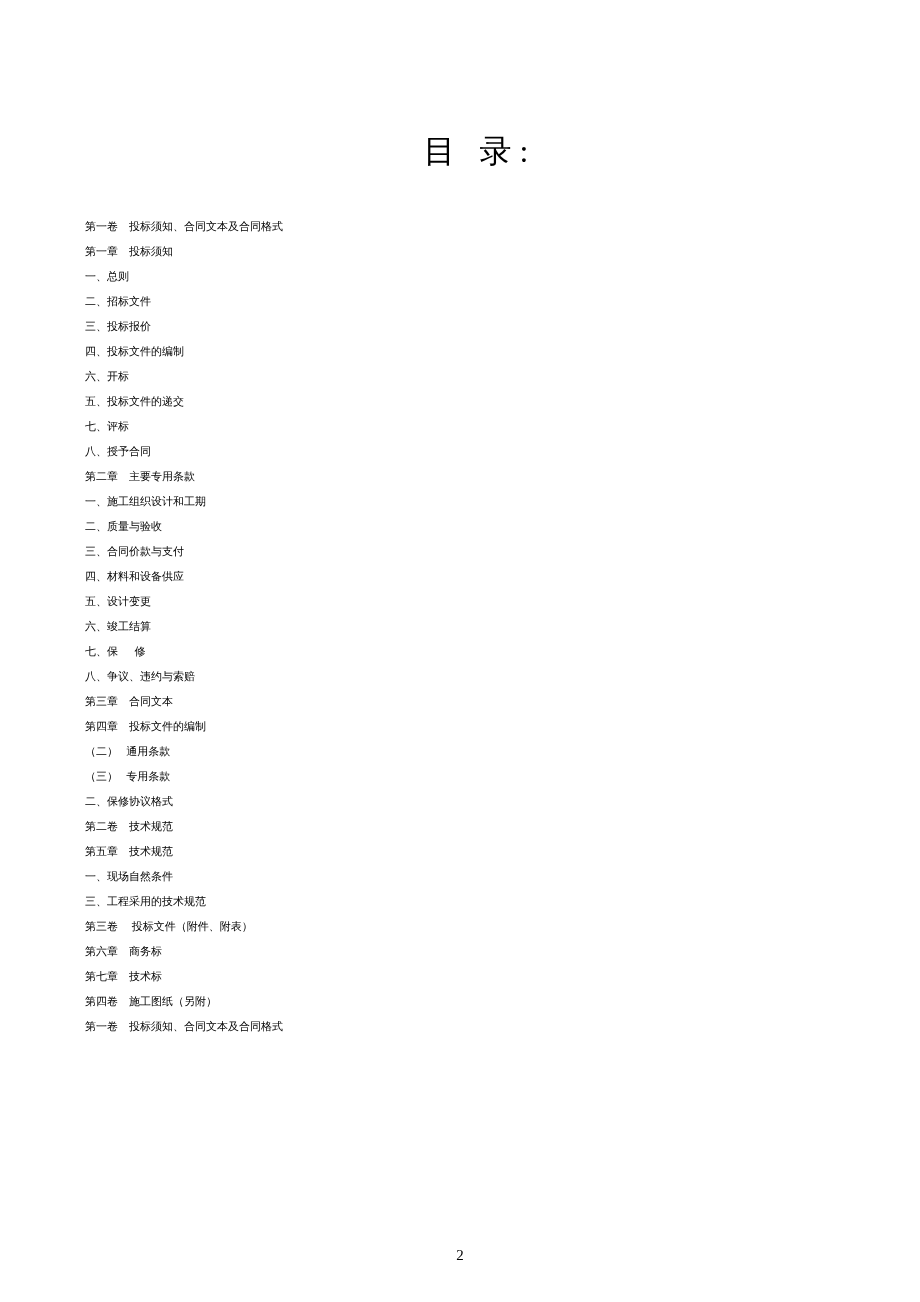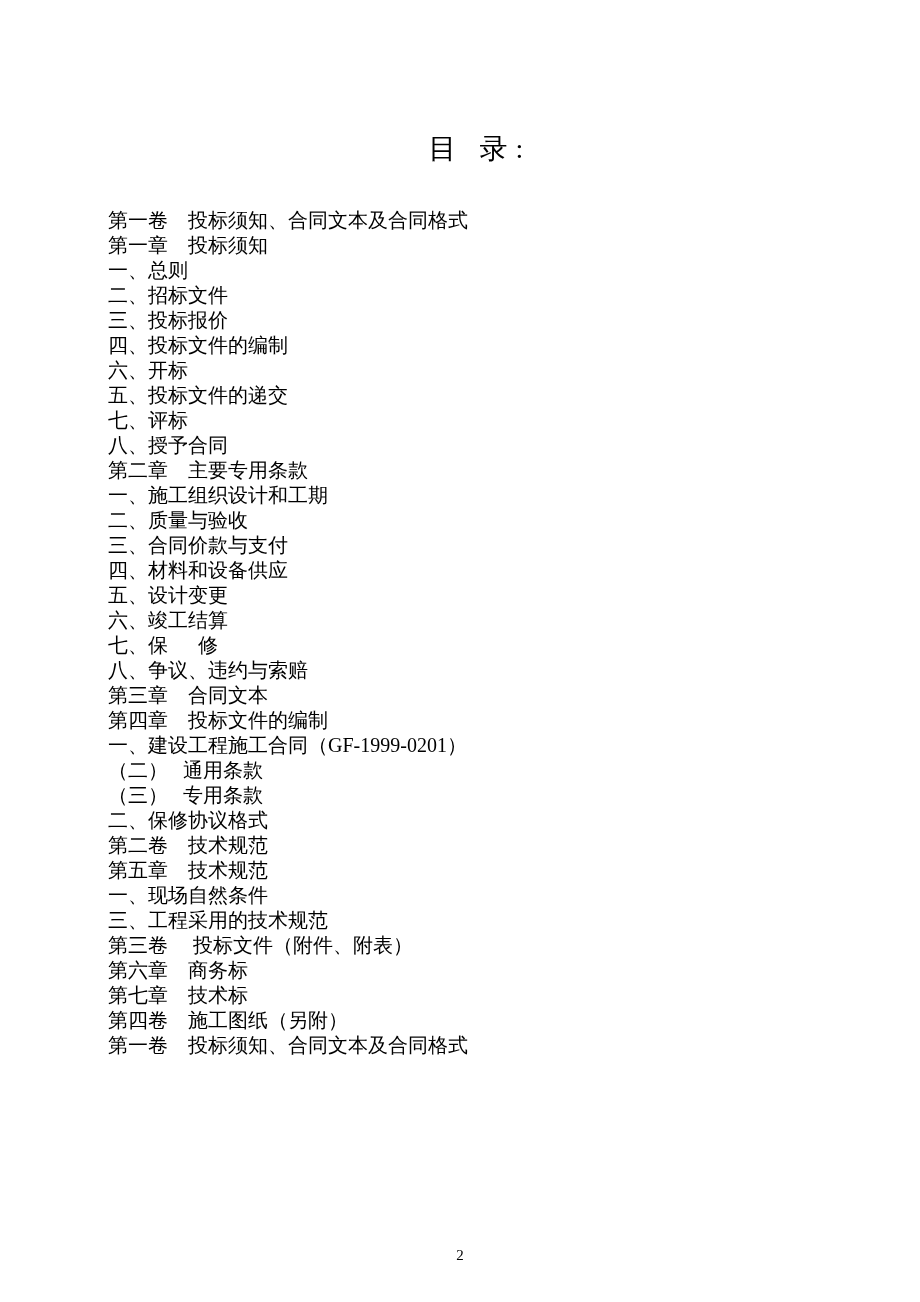--- a/index.html
+++ b/index.html
@@ -13,28 +13,28 @@
       background: #ffffff;
       font-family: "SimSun", "宋体", serif;
       color: #000000;
       position: relative;
     }
     .page {
       padding: 130px 0 0 0;
     }
     .title {
       text-align: center;
-      font-size: 28px;
+      font-size: 32px;
       letter-spacing: 8px;
       margin-bottom: 40px;
       padding-left: 40px;
     }
     .toc {
-      padding-left: 108px;
-      font-size: 20px;
+      padding-left: 85px;
+      font-size: 11px;
       line-height: 25px;
     }
     .toc-line {
       white-space: pre;
     }
     .page-number {
       position: absolute;
       bottom: 38px;
       left: 0;
       right: 0;
@@ -62,21 +62,20 @@
     <div class="toc-line">一、施工组织设计和工期</div>
     <div class="toc-line">二、质量与验收</div>
     <div class="toc-line">三、合同价款与支付</div>
     <div class="toc-line">四、材料和设备供应</div>
     <div class="toc-line">五、设计变更</div>
     <div class="toc-line">六、竣工结算</div>
     <div class="toc-line">七、保      修</div>
     <div class="toc-line">八、争议、违约与索赔</div>
     <div class="toc-line">第三章    合同文本</div>
     <div class="toc-line">第四章    投标文件的编制</div>
-    <div class="toc-line">一、建设工程施工合同（GF-1999-0201）</div>
     <div class="toc-line">（二）   通用条款</div>
     <div class="toc-line">（三）   专用条款</div>
     <div class="toc-line">二、保修协议格式</div>
     <div class="toc-line">第二卷    技术规范</div>
     <div class="toc-line">第五章    技术规范</div>
     <div class="toc-line">一、现场自然条件</div>
     <div class="toc-line">三、工程采用的技术规范</div>
     <div class="toc-line">第三卷     投标文件（附件、附表）</div>
     <div class="toc-line">第六章    商务标</div>
     <div class="toc-line">第七章    技术标</div>

